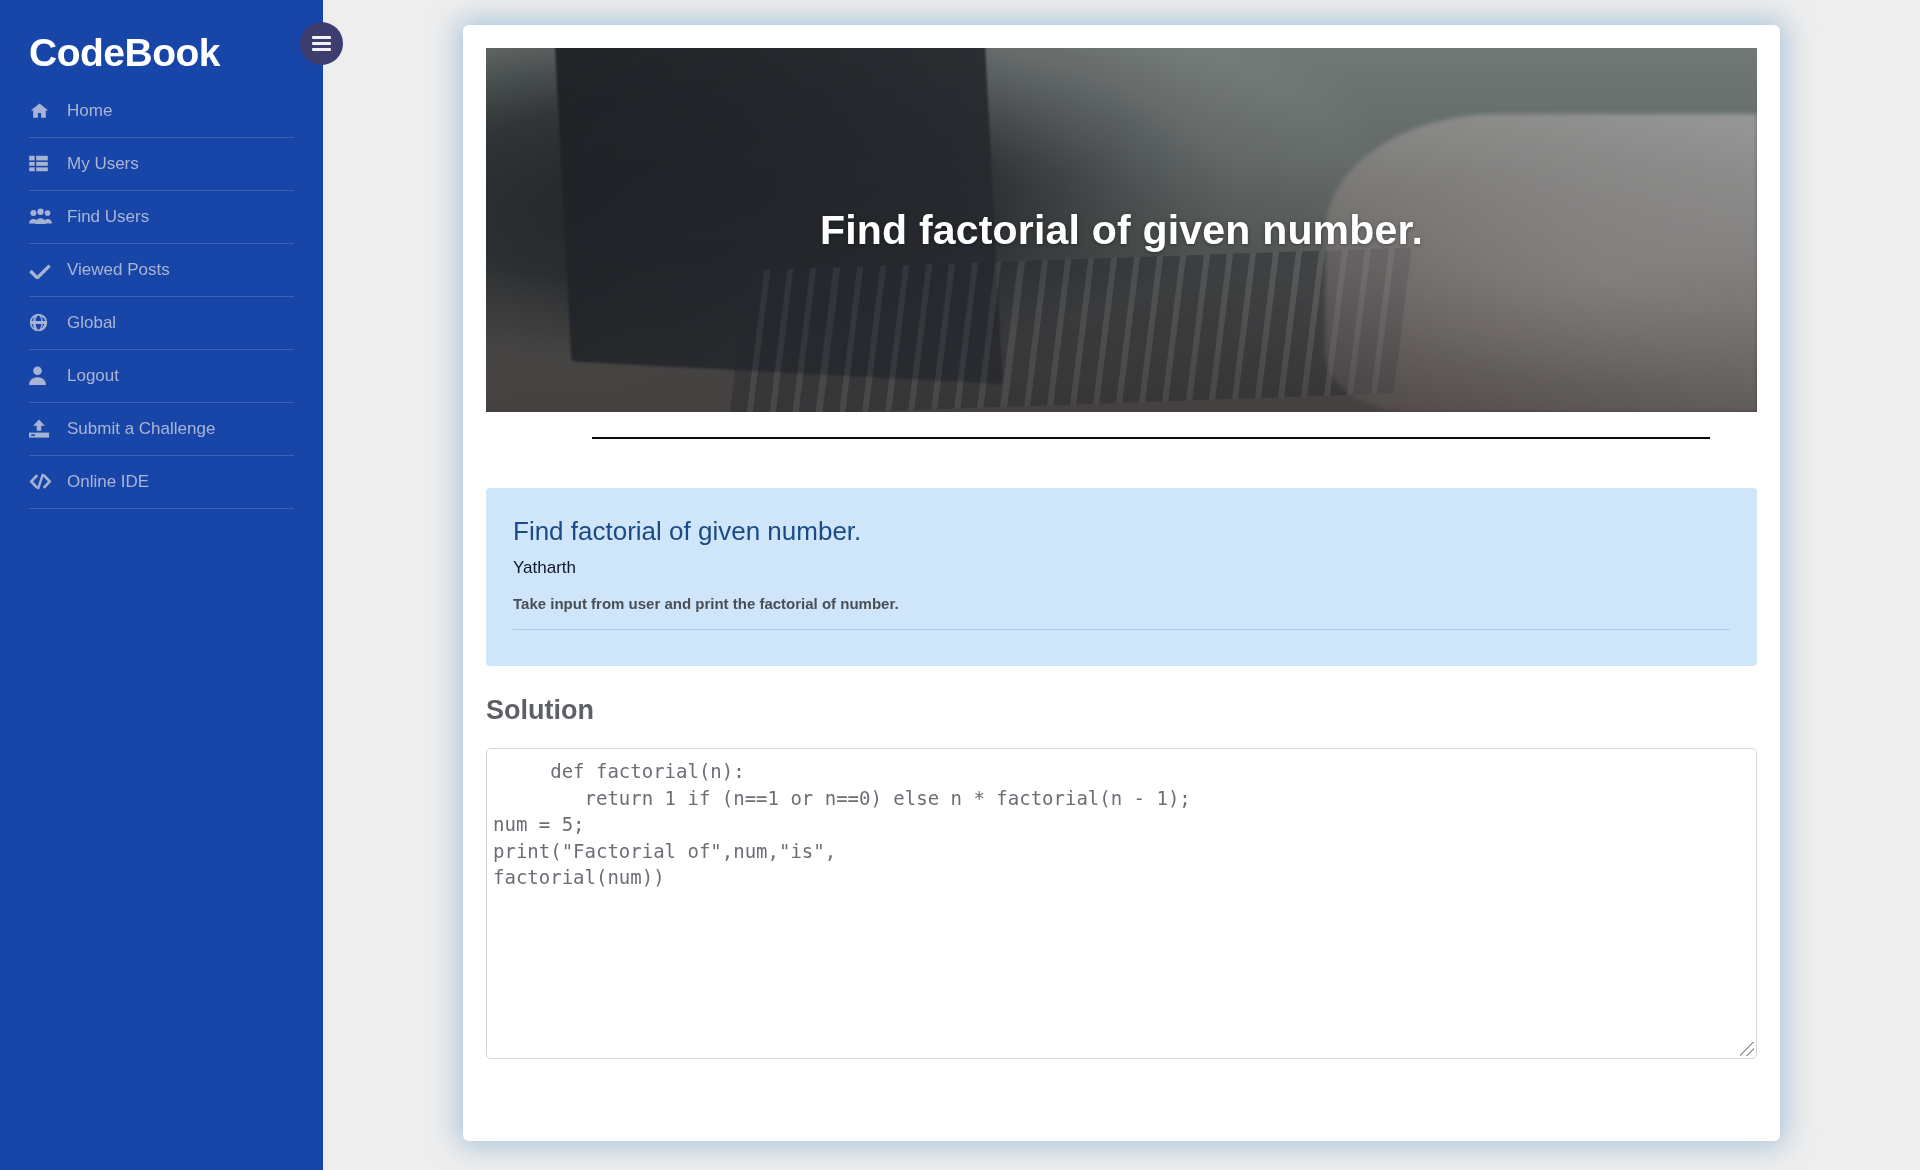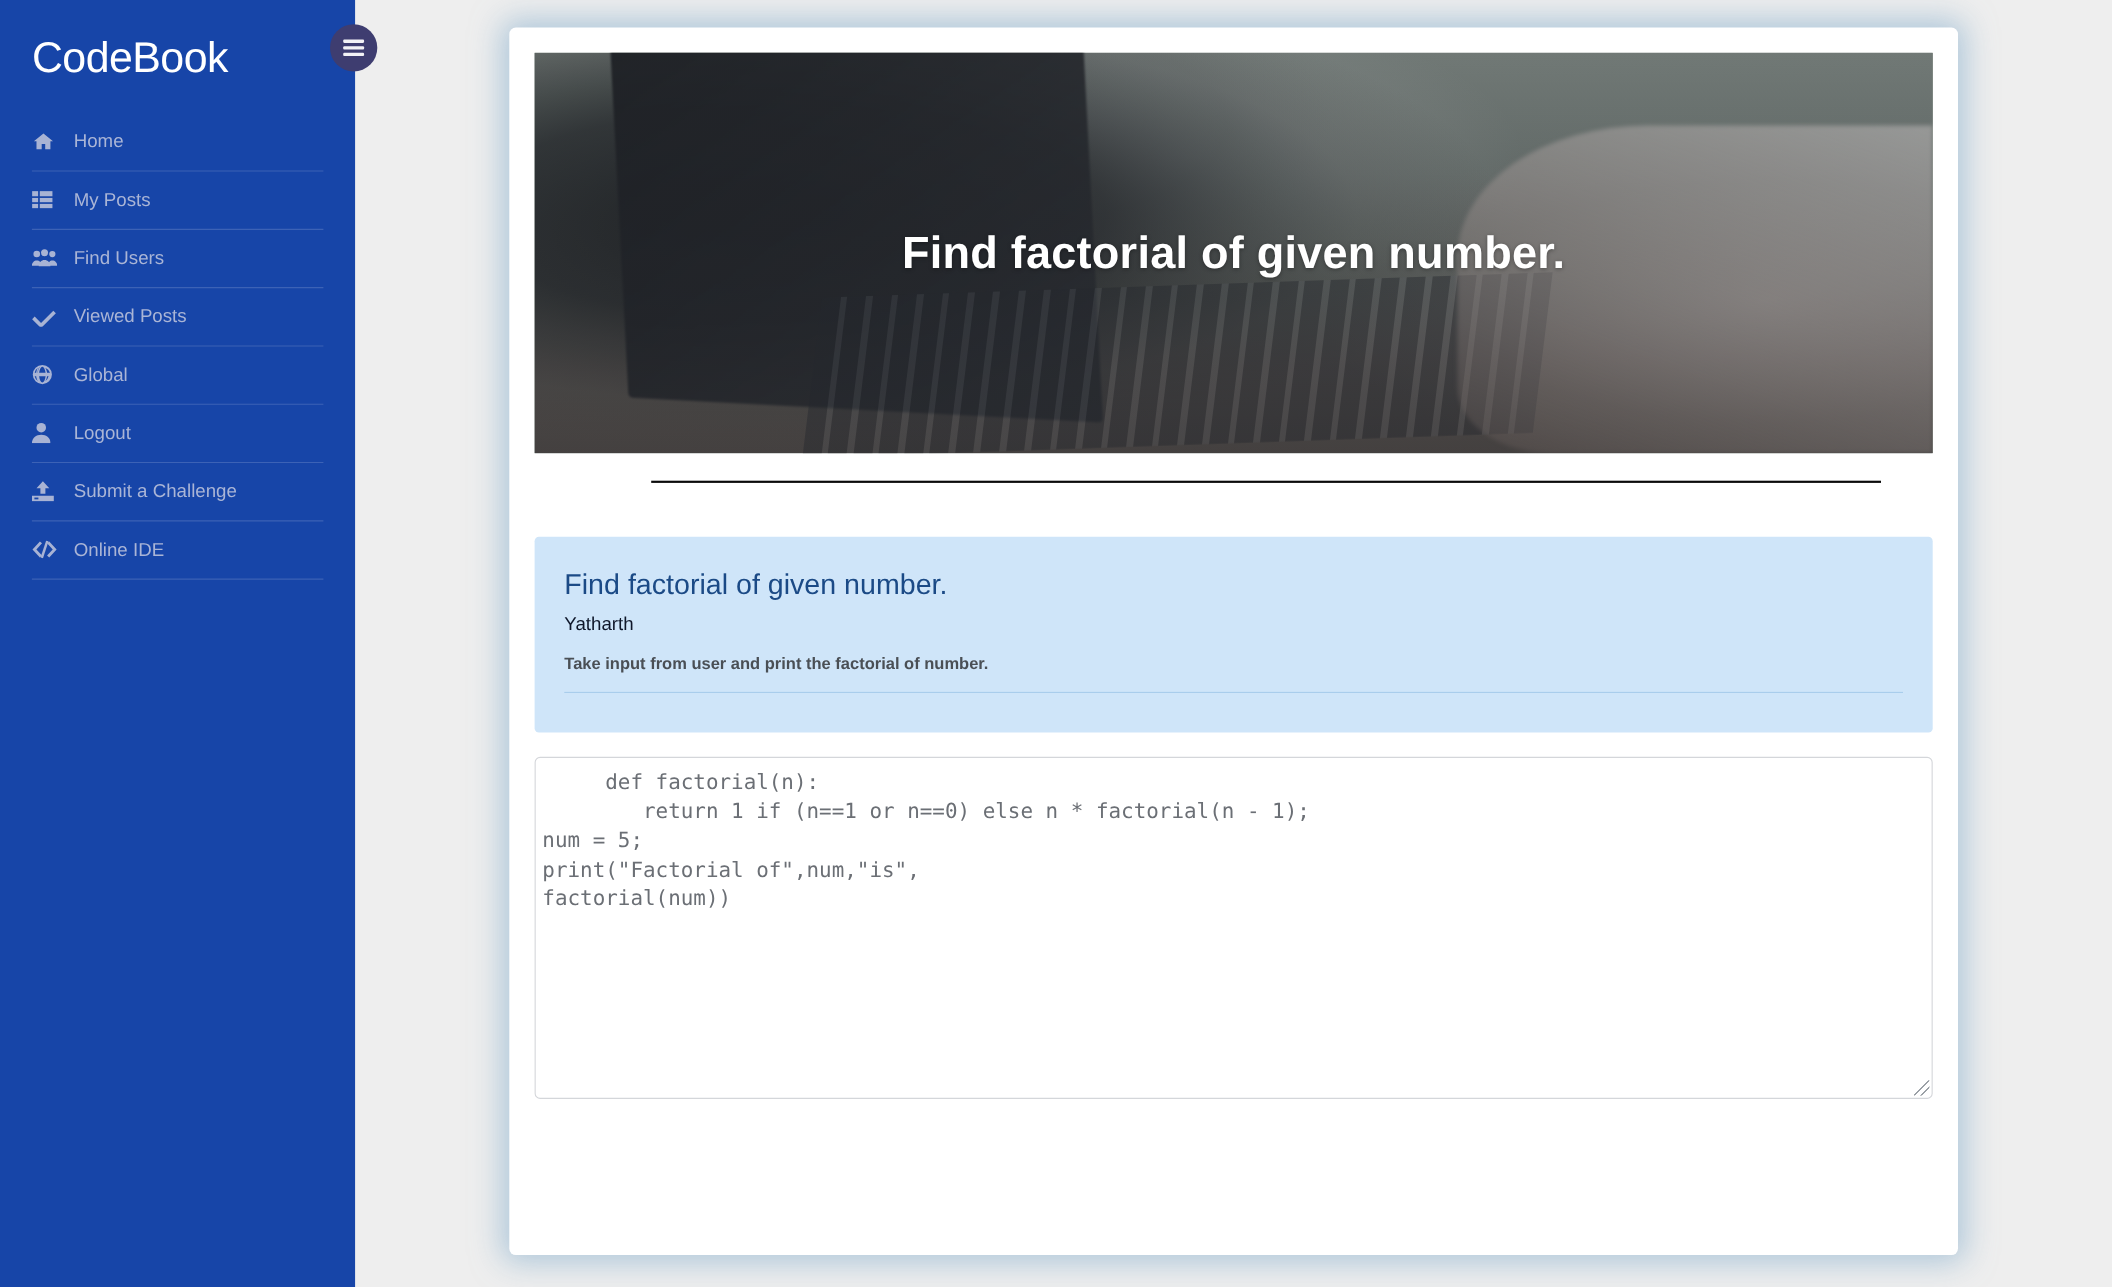--- a/index.html
+++ b/index.html
@@ -18,25 +18,25 @@
     width: 323px;
     flex: 0 0 323px;
     background: #1745a8;
     height: 1170px;
     position: relative;
     padding-top: 30px;
   }
   .brand {
     color: #ffffff;
     font-size: 39px;
-    font-weight: normal;
+    font-weight: bold;
     letter-spacing: -0.5px;
     padding-left: 29px;
     line-height: 1.2;
-    margin-bottom: 26px;
+    margin-bottom: 8px;
     user-select: none;
   }
   .nav { padding: 0 29px 0 29px; }
   .nav-item {
     display: flex;
     align-items: center;
     height: 53px;
     border-bottom: 1px solid rgba(255,255,255,0.16);
     cursor: pointer;
     color: #aab5d6;
@@ -259,21 +259,21 @@
         <span class="nav-icon">
           <svg width="19" height="17" viewBox="0 0 24 22">
             <rect x="0" y="1" width="7" height="6"></rect>
               <rect x="9" y="1" width="15" height="6"></rect>
             <rect x="0" y="9" width="7" height="5"></rect>
               <rect x="9" y="9" width="15" height="5"></rect>
             <rect x="0" y="16" width="7" height="5"></rect>
               <rect x="9" y="16" width="15" height="5"></rect>
           </svg>
         </span>
-        <span class="nav-label">My Posts</span>
+        <span class="nav-label">My Users</span>
       </div>
 
       <div class="nav-item">
         <span class="nav-icon">
           <svg width="23" height="17" viewBox="0 0 26 18">
             <circle cx="5" cy="5" r="3.4"></circle>
               <circle cx="13" cy="3.6" r="3.6"></circle>
               <circle cx="21" cy="5" r="3.2"></circle>
             <path d="M0 17c0-3.2 2.3-5.3 5-5.3S10 13.8 10 17z"></path>
             <path d="M7 17.5c0-4 2.8-6.4 6-6.4s6 2.4 6 6.4z"></path>
@@ -358,20 +358,21 @@
 
       <div class="hero-rule"></div>
 
       <div class="info-card">
         <div class="info-title">Find factorial of given number.</div>
         <div class="info-author">Yatharth</div>
         <div class="info-desc">Take input from user and print the factorial of number.</div>
         <div class="info-hr"></div>
       </div>
 
+      <h2 class="solution-heading">Solution</h2>
 
       <div class="code-area">
         <pre class="code-text">     def factorial(n):
         return 1 if (n==1 or n==0) else n * factorial(n - 1);
 num = 5;
 print("Factorial of",num,"is",
 factorial(num))</pre>
         <div class="resize-grip"></div>
       </div>
 

